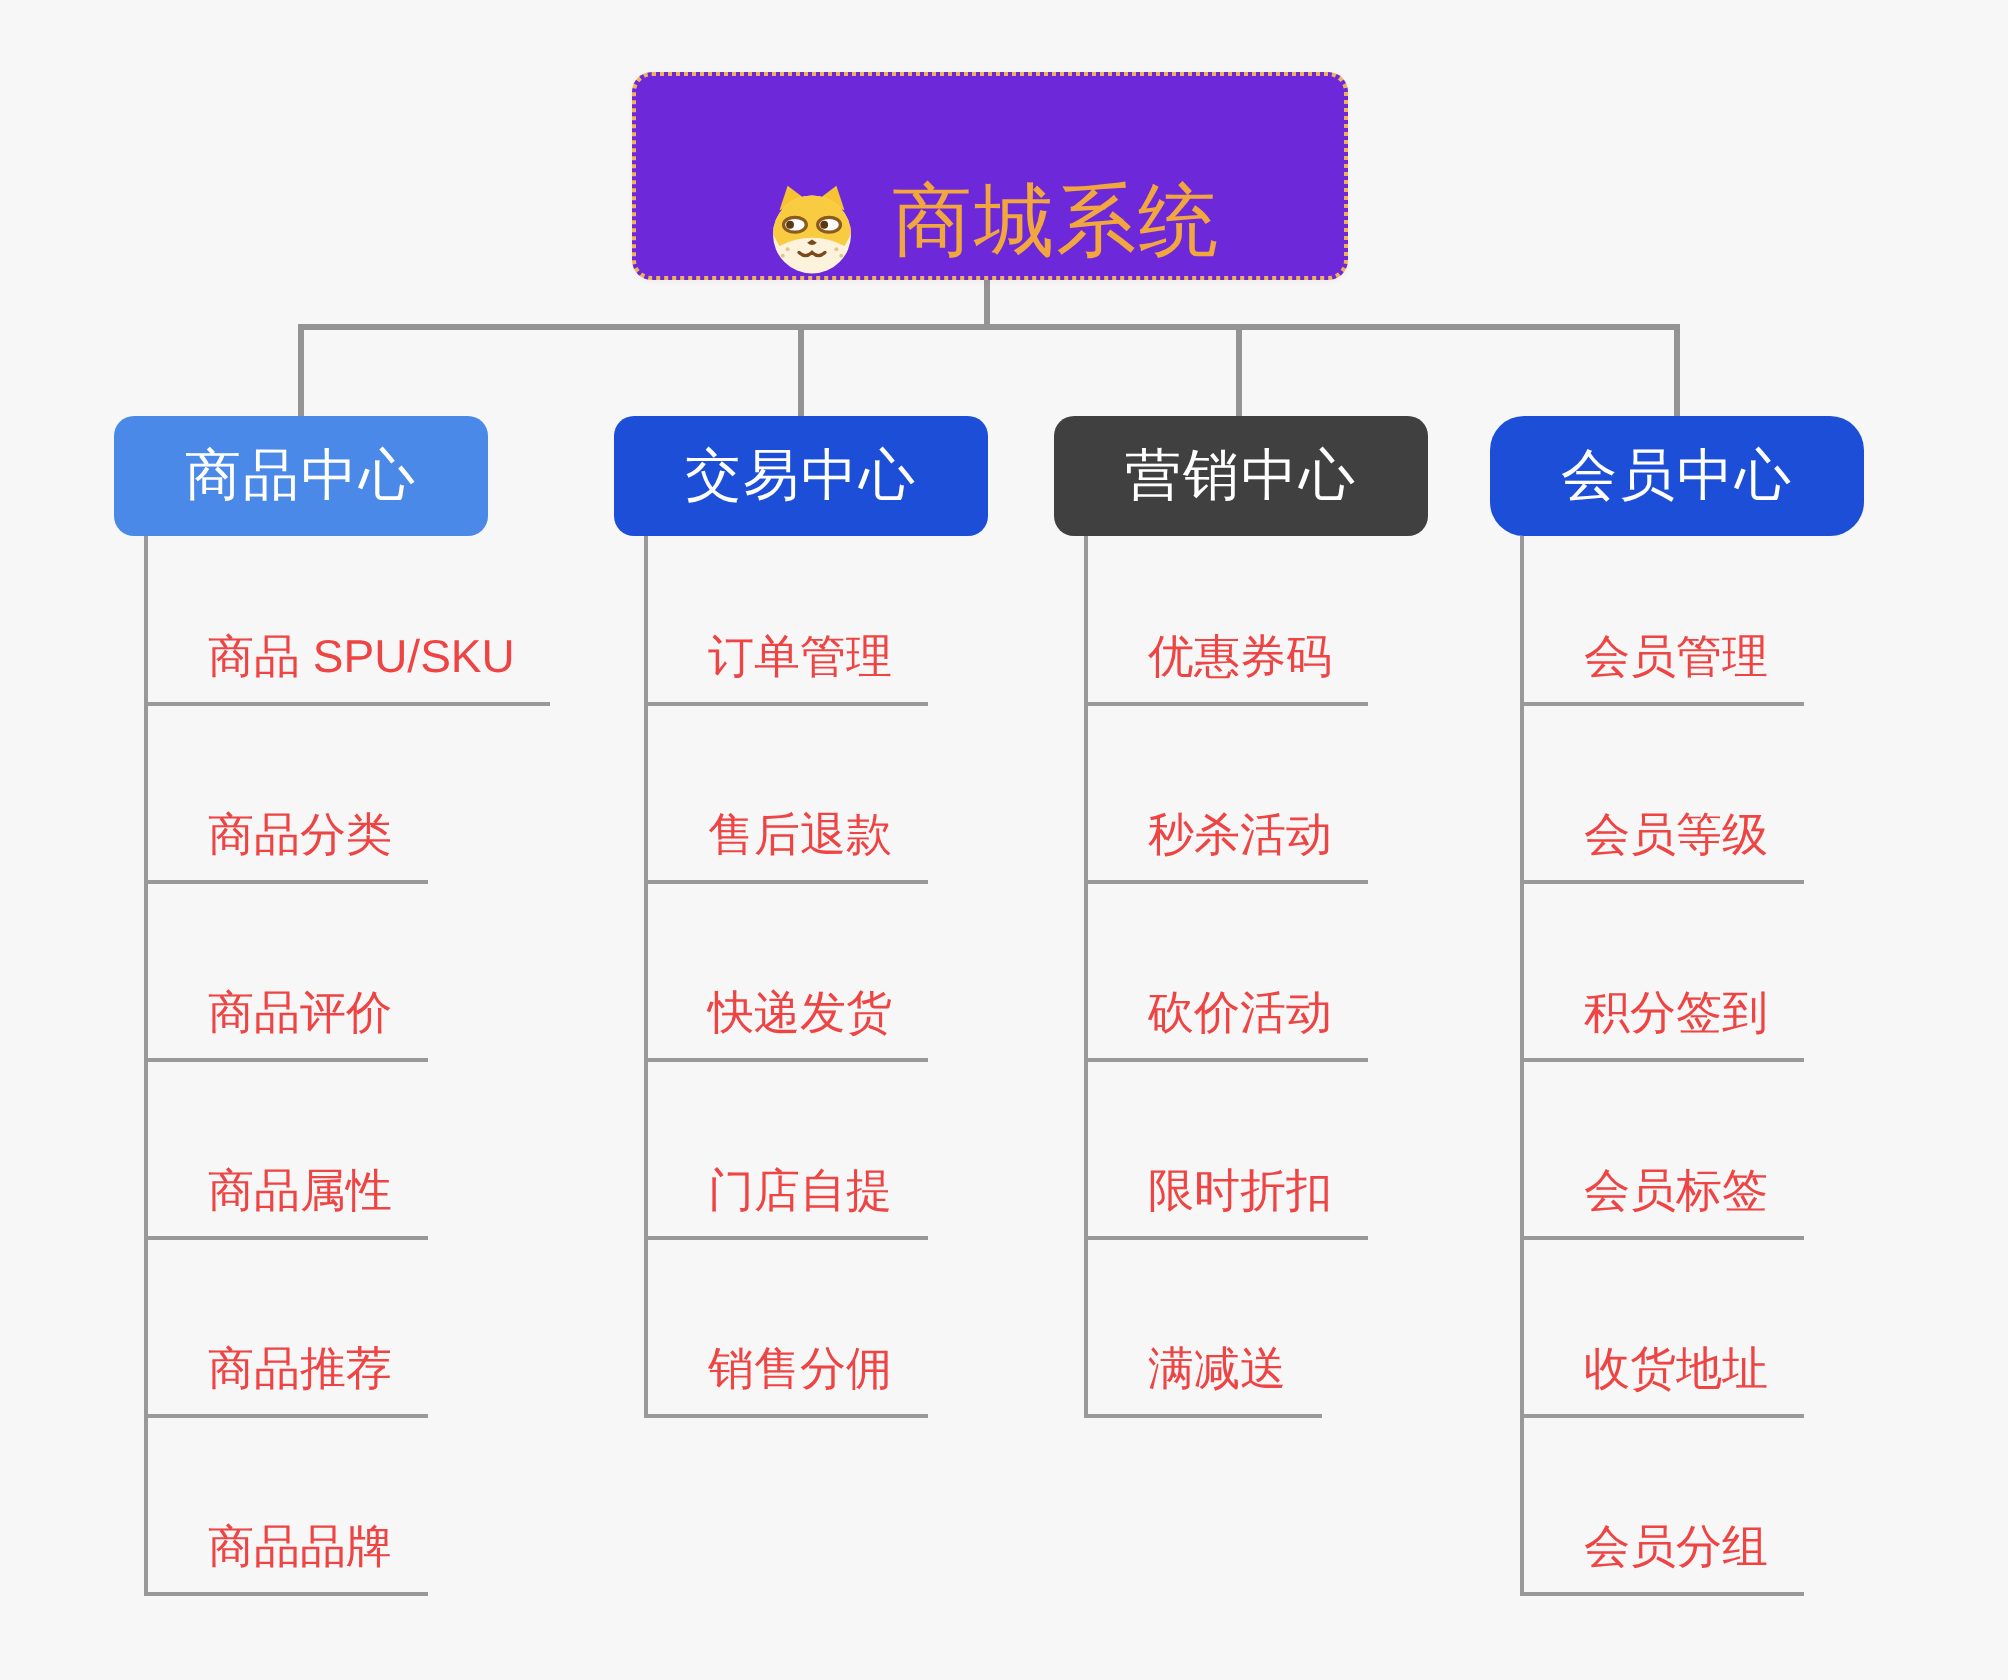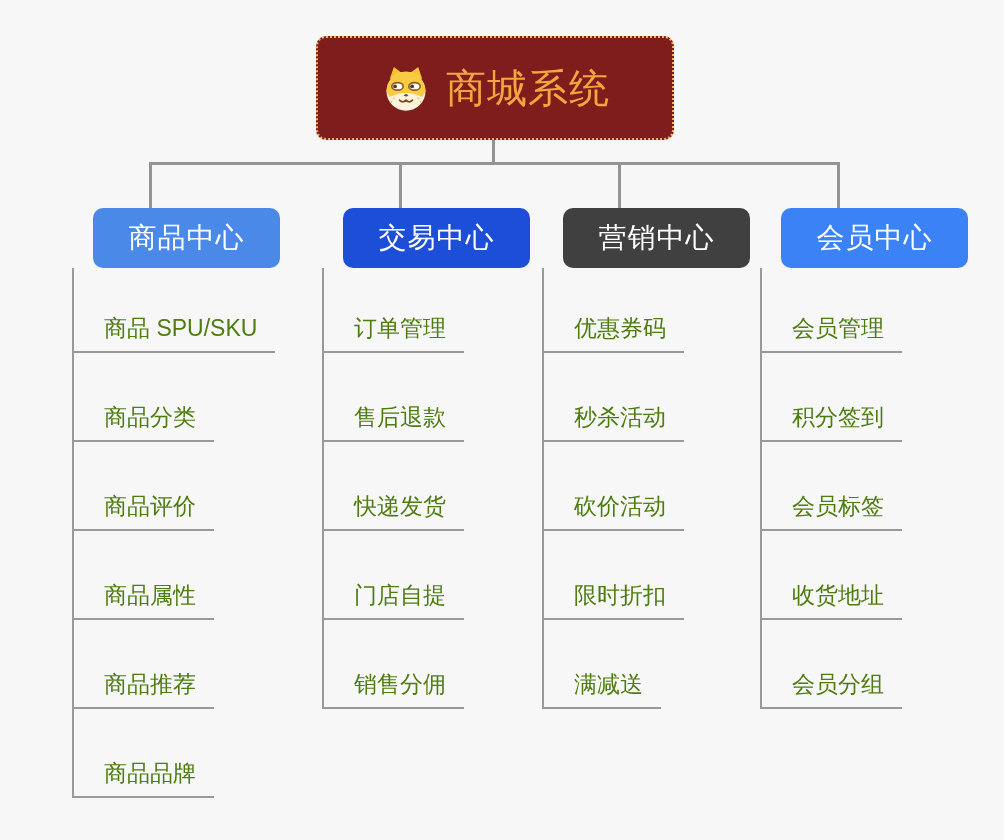--- a/index.html
+++ b/index.html
@@ -11,24 +11,24 @@
     position:relative;
     width:1004px;height:840px;
     background:#f7f7f7;
     overflow:hidden;
   }
   
   .root-node{
     position:absolute;left:316px;top:36px;
     width:358px;height:104px;
     box-sizing:border-box;
-    background:#7f1d1d;
+    background:#6d28d9;
     border:2px dotted #f3b25a;
     border-radius:10px;
-    display:flex;align-items:center;justify-content:center;
+    display:flex;align-items:flex-end;justify-content:center;
     gap:14px;
     box-shadow:0 1px 3px rgba(0,0,0,0.04);
   }
   .root-title{
     font-size:40px;
     color:#f2a63e;
     letter-spacing:1px;
     white-space:nowrap;
   }
   .dog-icon{width:52px;height:48px;display:block;}
@@ -49,38 +49,37 @@
   .branch.b4{left:745px;}
   .branch-header{
     width:187px;height:60px;
     box-sizing:border-box;
     border-radius:10px;
     display:flex;align-items:center;justify-content:center;
     color:#ffffff;
     font-size:28px;
     letter-spacing:1px;
     white-space:nowrap;
-    margin-left:36px;
   }
   .branch-items{
     margin-left:15px;
     border-left:2px solid #999999;
     width:-moz-fit-content;
     width:fit-content;
   }
   .item{
     box-sizing:border-box;
     height:89px;
     display:flex;align-items:flex-end;
     padding:0 18px 7px 30px;
     border-bottom:2px solid #999999;
     width:-moz-fit-content;
     width:fit-content;
     font-size:23px;
-    color:#4d7c0f;
+    color:#ef4444;
     white-space:nowrap;
     cursor:default;
   }
   .item:first-child{height:85px;}
 </style>
 </head>
 <body>
 
 <div class="canvas">
 
@@ -139,23 +138,24 @@
     <div class="branch-items">
       <div class="item">优惠券码</div>
       <div class="item">秒杀活动</div>
       <div class="item">砍价活动</div>
       <div class="item">限时折扣</div>
       <div class="item">满减送</div>
     </div>
   </div>
 
   <div class="branch b4">
-    <div class="branch-header" style="background: #3b82f6;">会员中心</div>
+    <div class="branch-header" style="background: #1d4ed8; border-radius: 17px;">会员中心</div>
     <div class="branch-items">
       <div class="item">会员管理</div>
+      <div class="item">会员等级</div>
       <div class="item">积分签到</div>
       <div class="item">会员标签</div>
       <div class="item">收货地址</div>
       <div class="item">会员分组</div>
     </div>
   </div>
 
 </div>
 
 </body></html>

